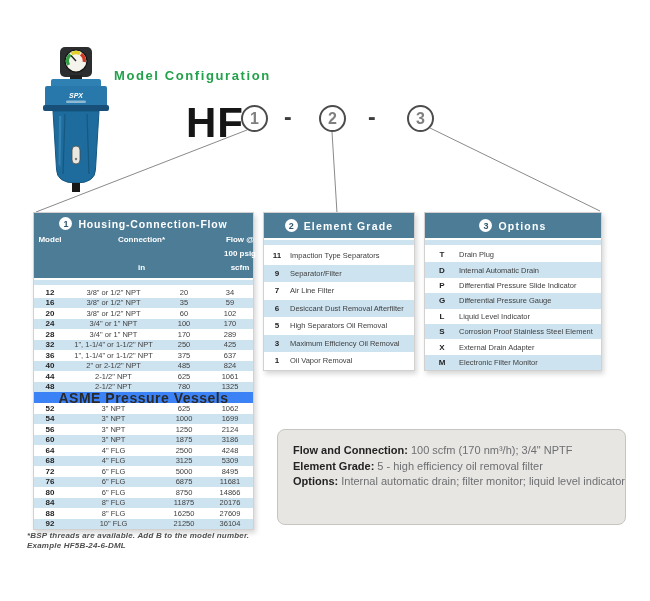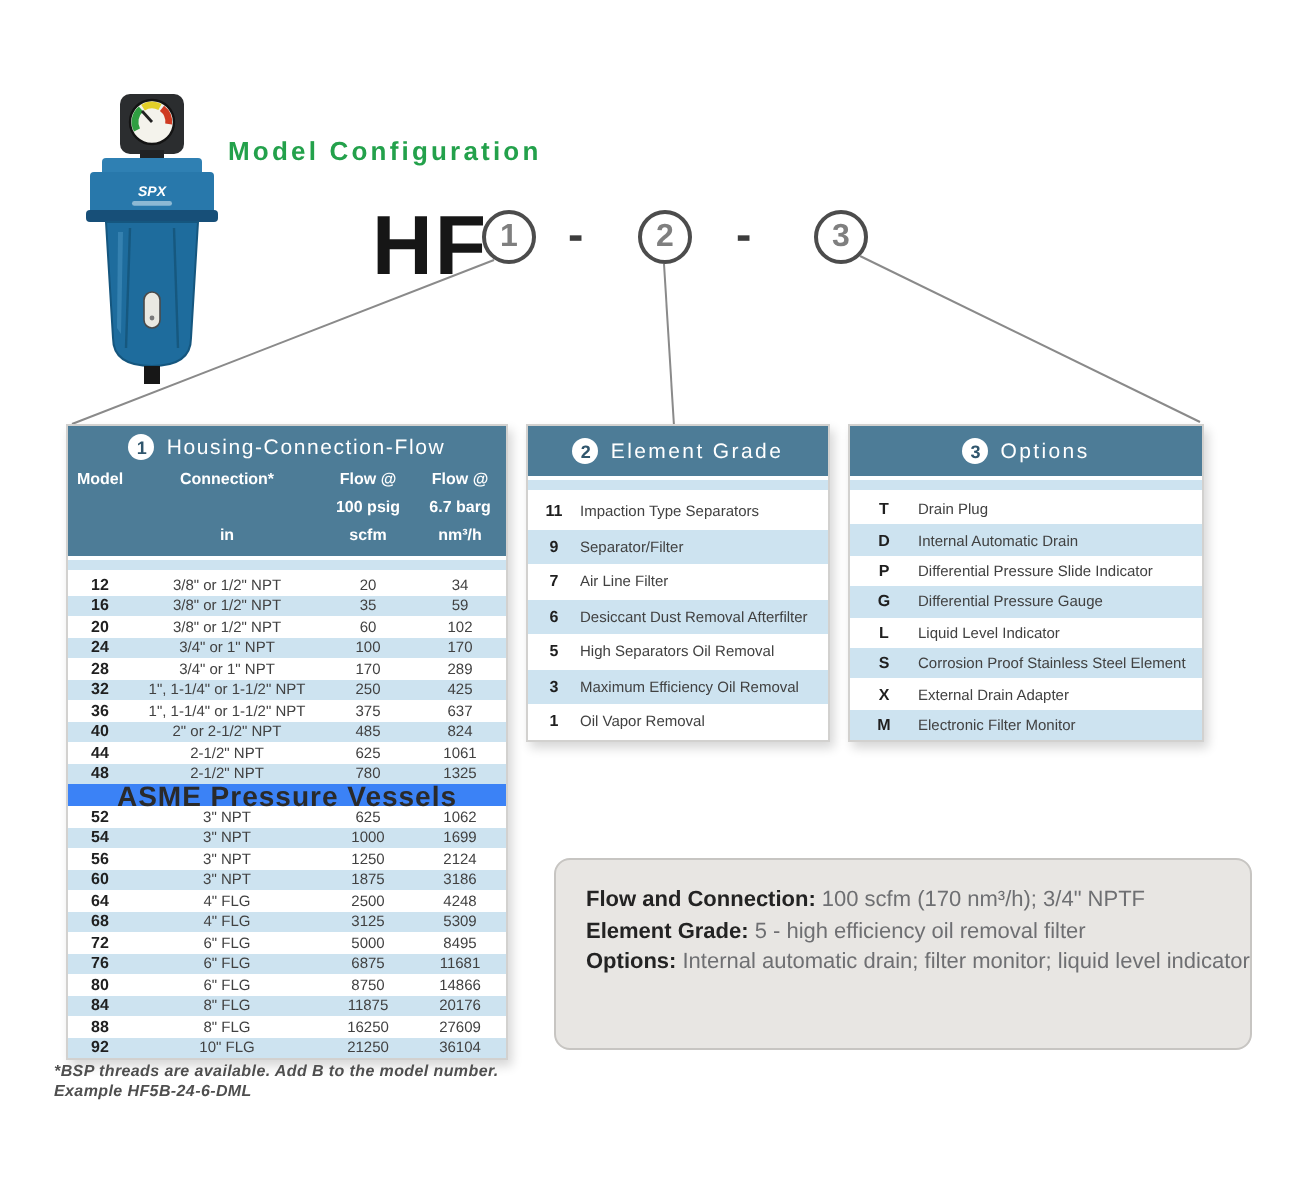--- a/index.html
+++ b/index.html
@@ -26,29 +26,29 @@
 
   
   #connectors { position:absolute; left:0; top:0; width:650px; height:601px; pointer-events:none; }
 
   
   .panel { position:absolute; background:#ffffff; border:1px solid #d2d1cf;
     box-shadow:2px 3px 5px rgba(0,0,0,0.16); }
   .panel-header { background:#4d7c97; color:#ffffff; display:flex; align-items:center; justify-content:center; gap:6px; }
   .badge { width:13px; height:13px; border-radius:50%; background:#ffffff; color:#30566d;
     font-size:9px; font-weight:bold; display:flex; align-items:center; justify-content:center; flex:0 0 13px; }
-  .panel-title { font-weight:normal; letter-spacing:0.8px; }
+  .panel-title { font-weight:bold; letter-spacing:0.8px; }
   .strip { height:5px; background:#cde3f0; margin:2px 0; }
 
   
   #table-housing { left:33px; top:212px; width:221px; }
   #table-housing .panel-header { height:21px; }
   #table-housing .panel-title { font-size:10.5px; }
   .t1-colheads { background:#4d7c97; color:#ffffff; display:grid; grid-template-columns:32px 95px 46px 46px;
-    height:44px; padding:1px 0 6px 0; font-size:8px; font-weight:bold; text-align:center; }
+    height:44px; padding:1px 0 6px 0; font-size:8px; font-weight:bold; text-align:center;gap:28px; }
   .t1-colheads .top-only { display:flex; flex-direction:column; justify-content:flex-start; }
   .t1-colheads .spread { display:flex; flex-direction:column; justify-content:space-between; }
   .t1-row { display:grid; grid-template-columns:32px 95px 46px 46px; height:10.5px; align-items:center;
     font-size:7.5px; color:#414141; text-align:center; white-space:nowrap; }
   .t1-body .t1-row:nth-child(even) { background:#cde3f0; }
   .t1-row .model { font-weight:bold; font-size:8px; color:#1f1f1f; }
   .asme-divider { height:11px; background:#3b82f6; display:flex; align-items:center; justify-content:center;
     font-size:14px; font-weight:bold; letter-spacing:0.5px; color:#2a2a2a; }
 
   

